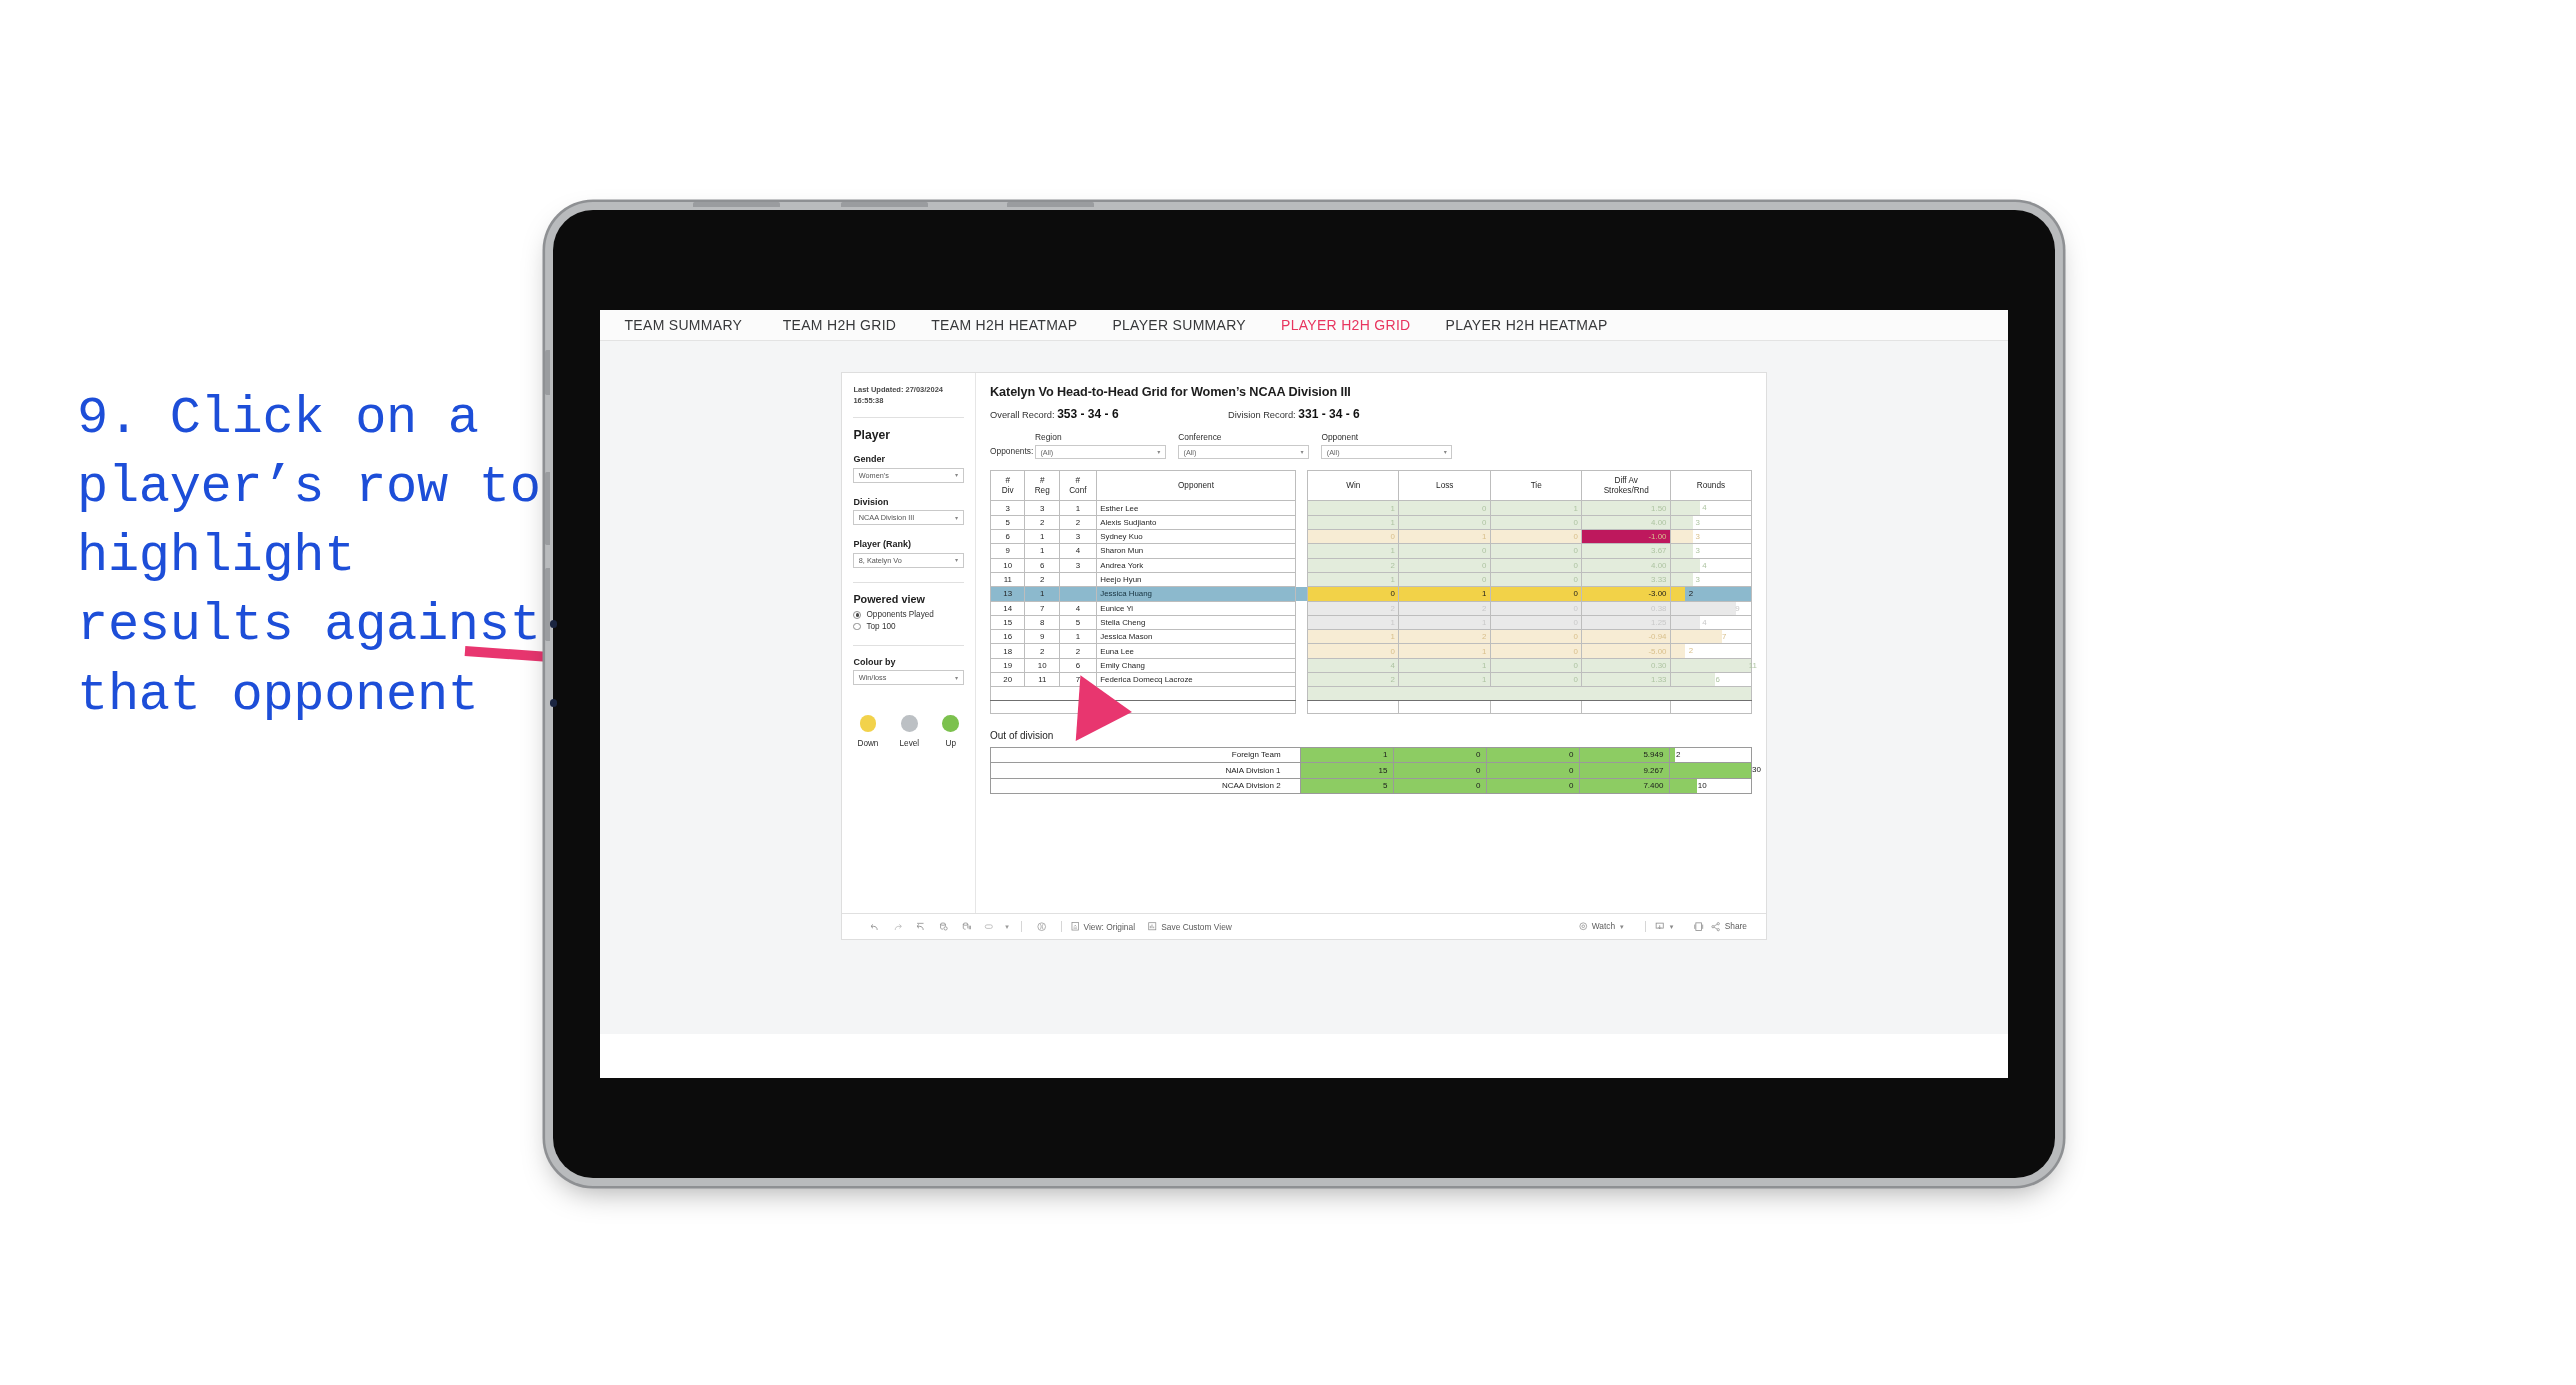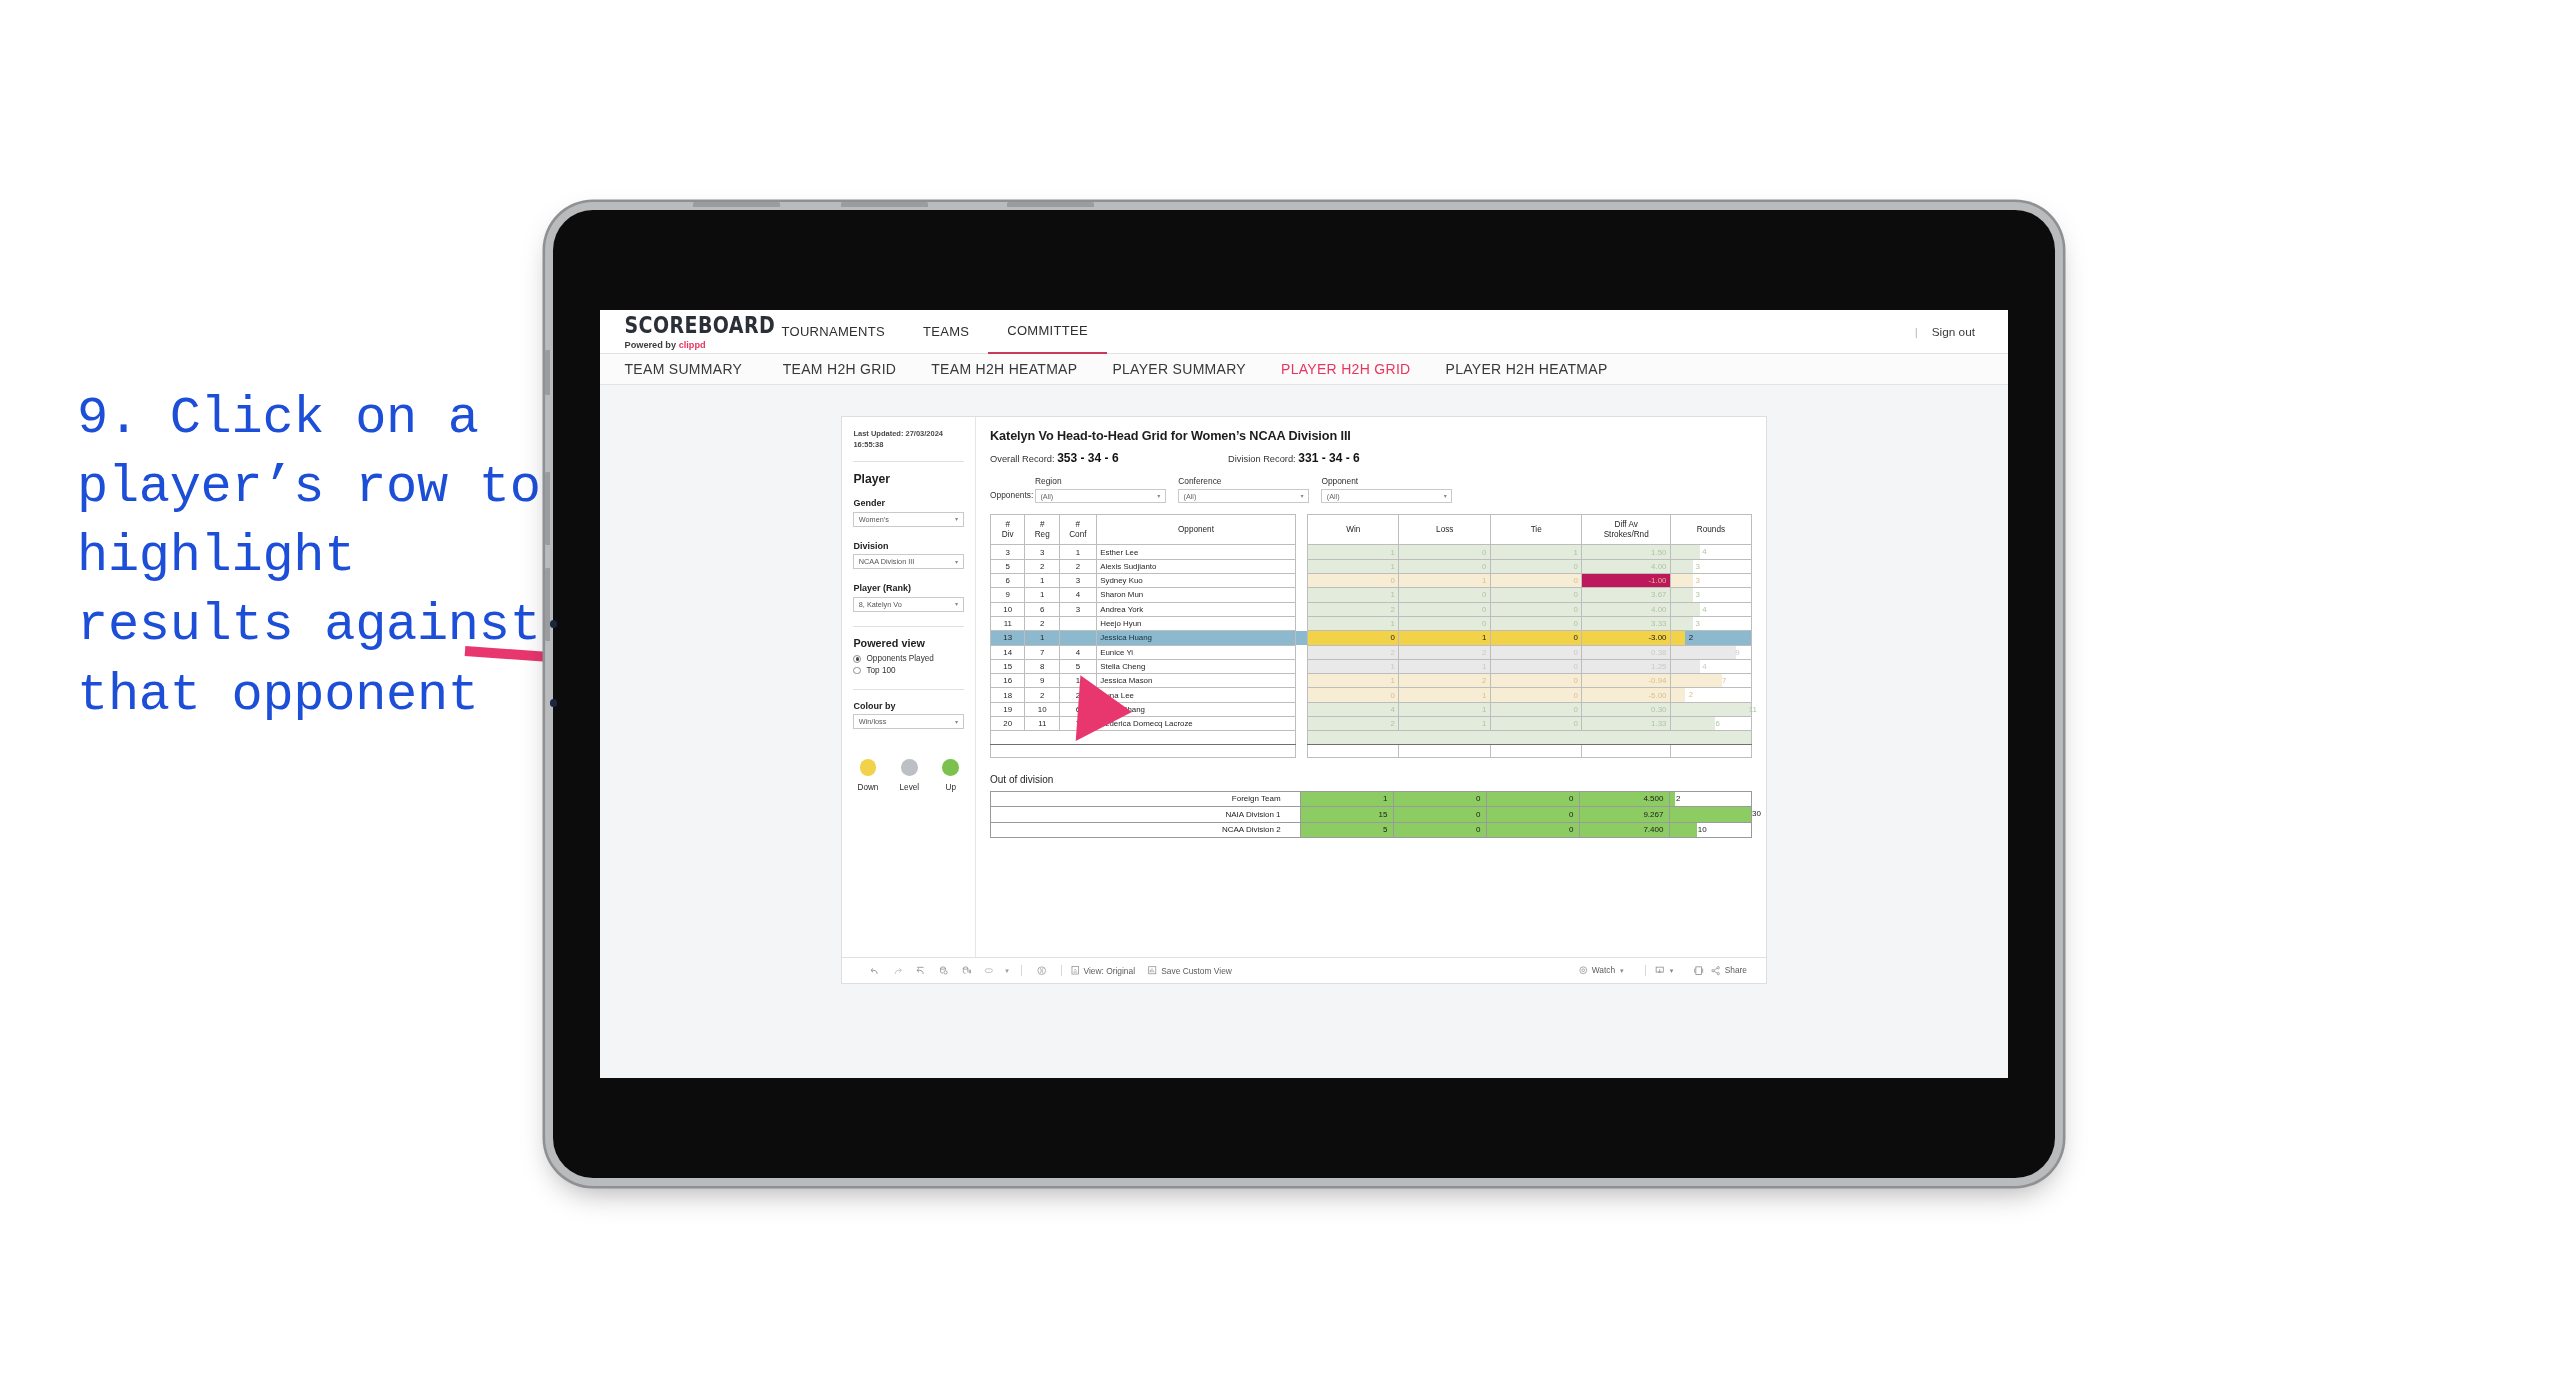--- a/index.html
+++ b/index.html
@@ -243,33 +243,20 @@
     <div class="btn-side" id="btn-a"></div>
     <div class="btn-side" id="btn-b"></div>
     <div class="btn-top" id="btn-t1"></div>
     <div class="btn-top" id="btn-t2"></div>
     <div class="btn-top" id="btn-t3"></div>
     <div class="dot-cam" id="cam1"></div>
     <div class="dot-cam" id="cam2"></div>
 
     <div id="screen">
 
-      <div id="topnav">
-        <div class="logo-wrap">
-          <div class="logo-main">SCOREBOARD</div>
-          <div class="logo-sub"><span>Powered by </span><span class="brand">clippd</span></div>
-        </div>
-        <div class="topnav-item">TOURNAMENTS</div>
-        <div class="topnav-item">TEAMS</div>
-        <div class="topnav-item active">COMMITTEE</div>
-        <div id="signout-wrap">
-          <span class="bar">|</span>
-          <span>Sign out</span>
-        </div>
-      </div>
 
       <div id="subnav">
         <div class="subnav-item">TEAM SUMMARY</div>
         <div class="subnav-item">TEAM H2H GRID</div>
         <div class="subnav-item">TEAM H2H HEATMAP</div>
         <div class="subnav-item">PLAYER SUMMARY</div>
         <div class="subnav-item active">PLAYER H2H GRID</div>
         <div class="subnav-item">PLAYER H2H HEATMAP</div>
       </div>
 
@@ -601,21 +588,21 @@
                     <col style="width:61px">
                     <col style="width:59px">
                     <col style="width:54px">
                 </colgroup>
                 <tbody id="ood-body">
                     <tr>
                       <td class="ood-name">Foreign Team</td>
                       <td class="ood-val">1</td>
                       <td class="ood-val">0</td>
                       <td class="ood-val">0</td>
-                      <td class="ood-val">4.500</td>
+                      <td class="ood-val">5.949</td>
                       <td class="ood-rnd"><div class="rbar" style="width: 6.66667%; background: rgb(141, 204, 99);"></div><span class="rtxt" style="line-height: 14.4px; margin-left: 4.66667%;">2</span></td>
                     </tr>
                     <tr>
                       <td class="ood-name">NAIA Division 1</td>
                       <td class="ood-val">15</td>
                       <td class="ood-val">0</td>
                       <td class="ood-val">0</td>
                       <td class="ood-val">9.267</td>
                       <td class="ood-rnd"><div class="rbar" style="width: 100%; background: rgb(141, 204, 99);"></div><span class="rtxt" style="line-height: 14.4px; margin-left: 98%;">30</span></td>
                     </tr>

